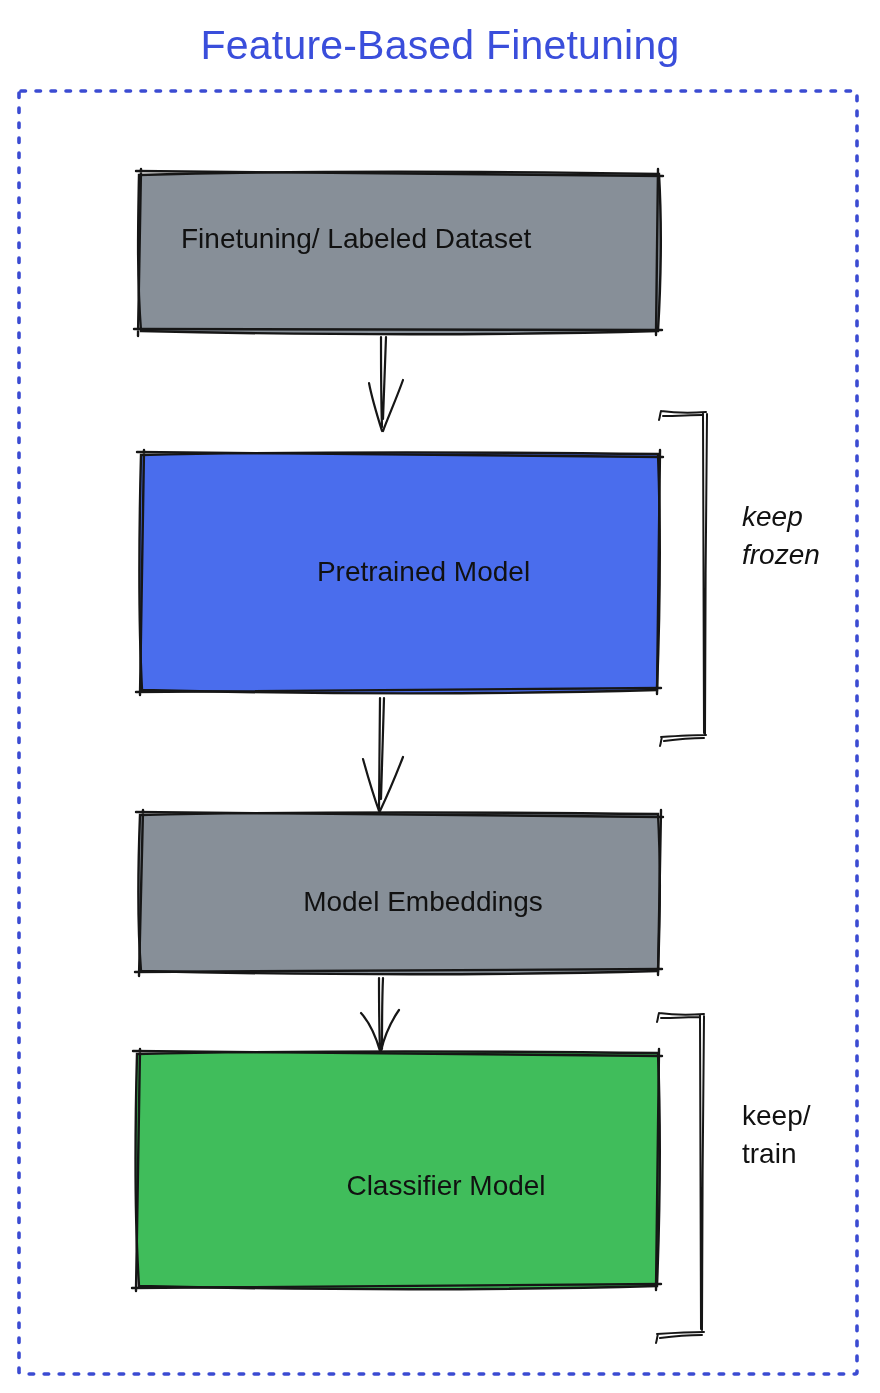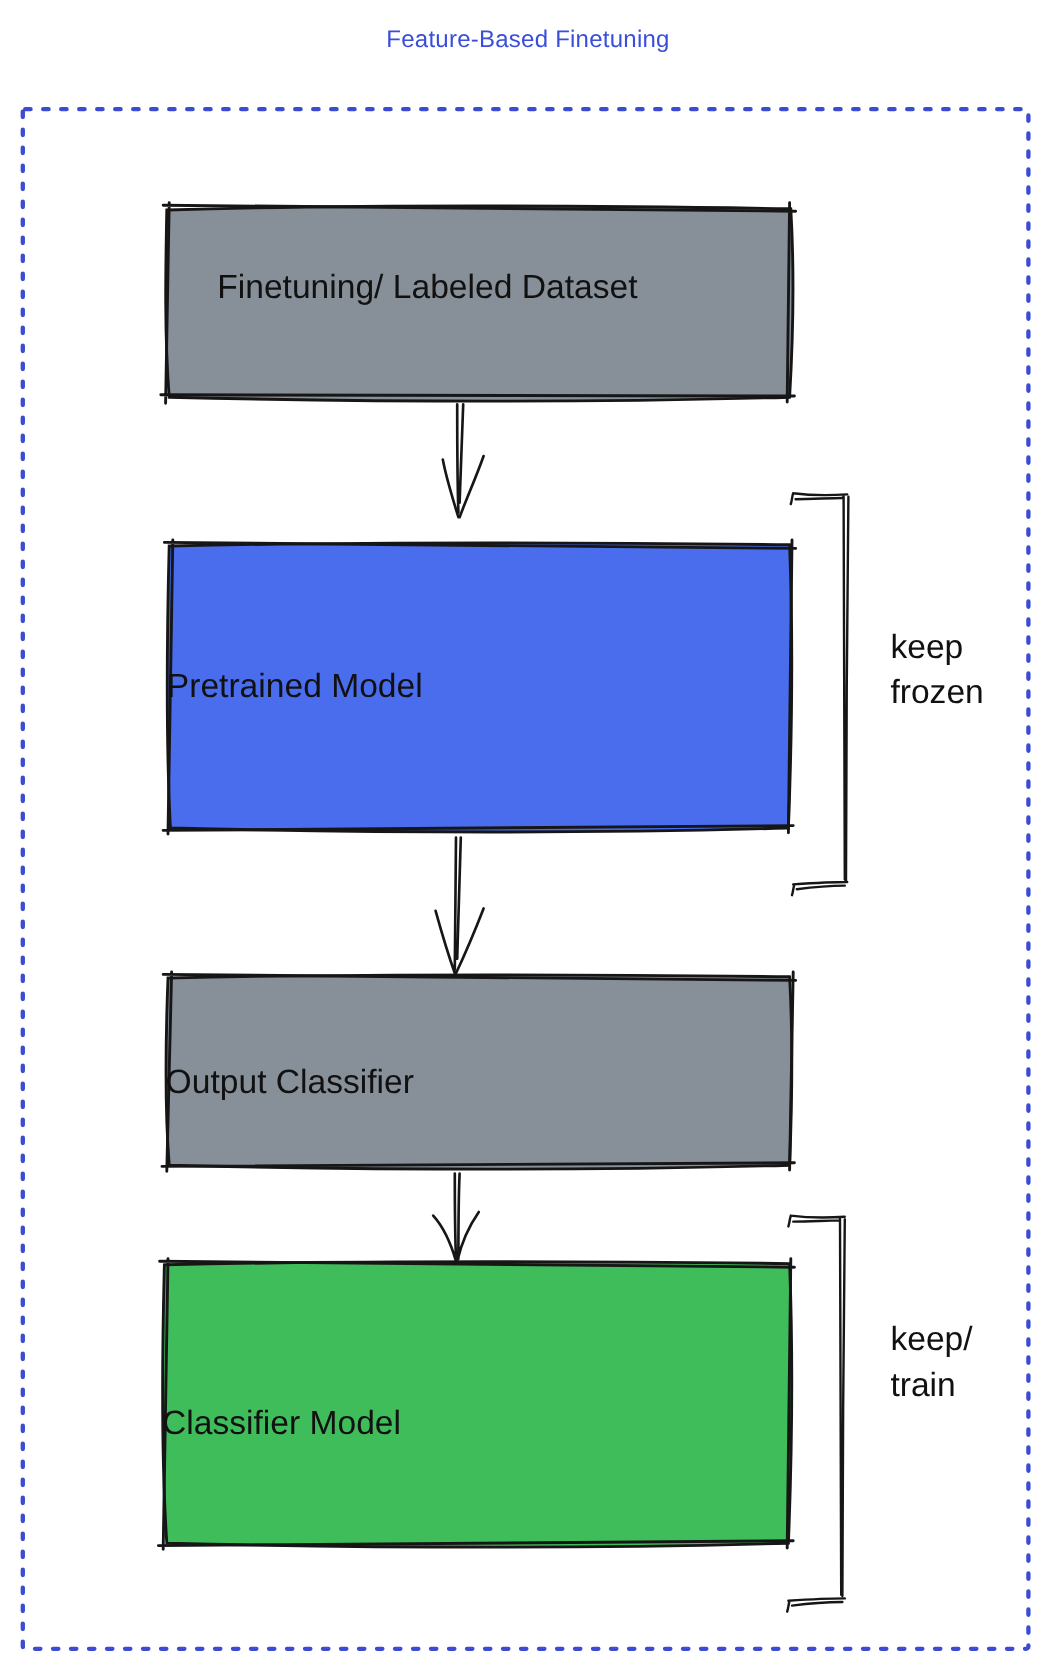--- a/index.html
+++ b/index.html
@@ -14,39 +14,39 @@
     background: #ffffff;
     font-family: "Liberation Sans", sans-serif;
     overflow: hidden;
   }
   .diagram-title {
     position: absolute;
     top: 22px;
     left: 0;
     width: 880px;
     text-align: center;
-    font-size: 20px;
+    font-size: 41px;
     font-weight: 400;
     letter-spacing: 0.2px;
   }
   svg.overlay {
     position: absolute;
     top: 0;
     left: 0;
     width: 880px;
     height: 1393px;
   }
   .node-label, .annotation {
     position: absolute;
     color: #111111;
     font-size: 28px;
     line-height: 36px;
     white-space: nowrap;
   }
-  .node-label.centered { text-align: left; }
+  .node-label.centered { text-align: center; padding-left: 24px; }
   .annotation { line-height: 38px; }
   .annotation div { white-space: nowrap; }
 </style>
 </head>
 <body>
 
 <div class="stage">
 
   <div class="diagram-title" style="color: rgb(58, 78, 219);">Feature-Based Finetuning</div>
 
@@ -106,25 +106,25 @@
                M660,1338 C675,1336 689,1335 702,1335
                M659,1013 C658,1016 658,1019 657,1022
                M658,1334 C657,1337 657,1340 656,1343"></path>
     </g>
   </svg>
 
   <div class="node-label" style="left:181px; top:221px;">Finetuning/ Labeled Dataset</div>
 
   <div class="node-label centered" style="left:139px; top:554px; width:521px;">Pretrained Model</div>
 
-  <div class="node-label centered" style="left:138px; top:884px; width:522px;">Output Classifier</div>
+  <div class="node-label centered" style="left:138px; top:884px; width:522px;">Model Embeddings</div>
 
   <div class="node-label centered" style="left:135px; top:1168px; width:574px;">Classifier Model</div>
 
-  <div class="annotation" style="left:742px; top:520px;">
+  <div class="annotation" style="left:742px; top:498px;font-style:italic;">
     <div>keep</div>
     <div>frozen</div>
   </div>
 
   <div class="annotation" style="left:742px; top:1097px;">
     <div>keep/</div>
     <div>train</div>
   </div>
 
 </div>

